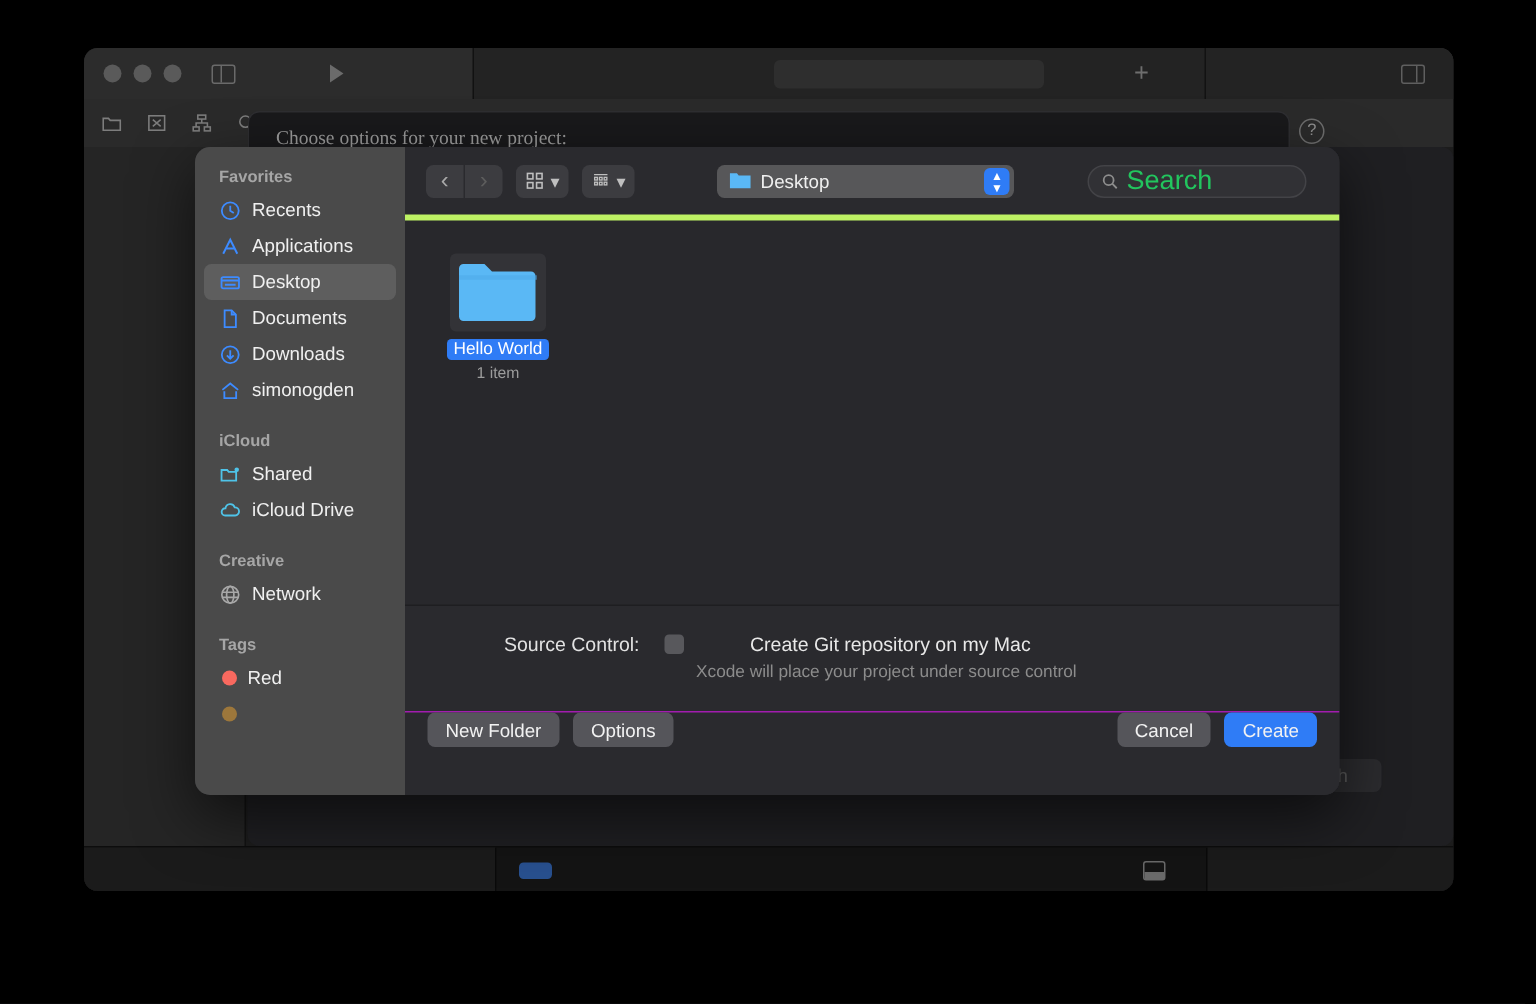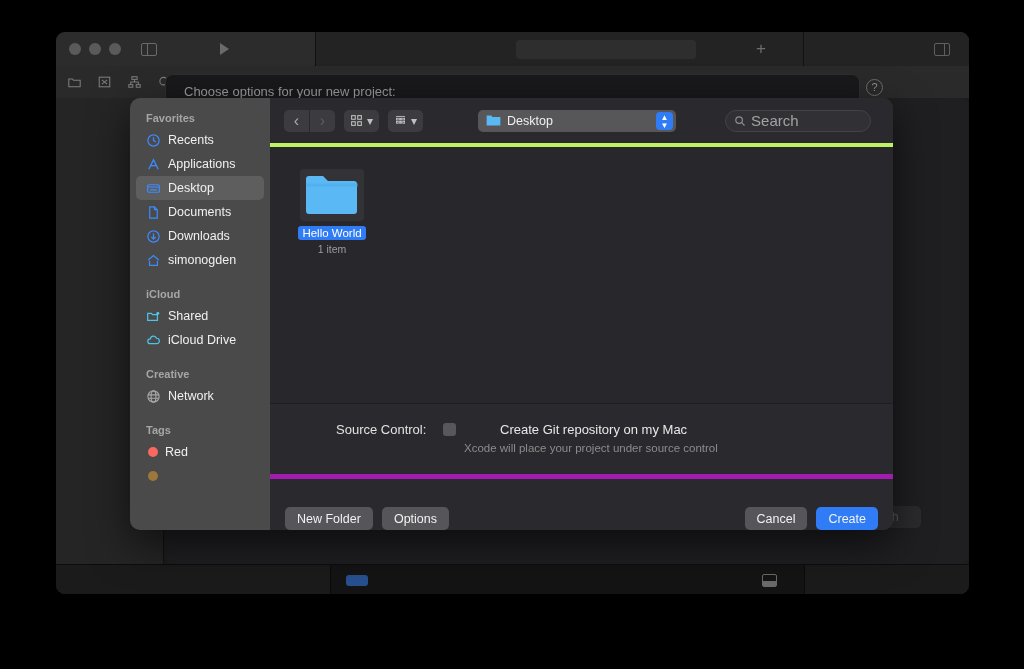--- a/index.html
+++ b/index.html
@@ -238,20 +238,21 @@
     border-radius: 8px 8px 0 0;
     border: 1px solid #2e2e31;
     border-bottom: none;
     display: flex;
     align-items: center;
     padding-left: 18px;
   }
   .sheet-header-title {
     color: #9a9a9a;
     font-size: 13px;
+    font-family: Liberation Serif, serif;
   }
   .help-badge {
     position: absolute;
     left: 866px; top: 79px;
     width: 17px; height: 17px;
     border-radius: 50%;
     border: 1.3px solid #6d6d6d;
     color: #8e8e8e;
     font-size: 11px;
     line-height: 15px;
@@ -362,21 +363,21 @@
     width: 146px; height: 22px;
     background: #313135;
     border: 1px solid #434347;
     border-radius: 11px;
     display: flex;
     align-items: center;
     gap: 5px;
     padding-left: 8px;
     margin-left: 40px;
   }
-  .search-ph { color: #a3a3a3; font-size: 15px; }
+  .search-ph { color: #22c55e; font-size: 18px; }
 
   .fs-filearea {
     flex: 1;
     background: #28282c;
     border-top: 4px solid #bef264;
     border-bottom: 1px solid #1e1e21;
     padding: 22px 0 0 22px;
     min-height: 0;
   }
 
@@ -439,25 +440,25 @@
     position: absolute;
     left: 194px; top: 38px;
     color: #8c8c8c;
     font-size: 11.5px;
   }
 
   .fs-actionbar {
     height: 56px;
     background: #2a2a2e;
     display: flex;
-    align-items: flex-end;
+    align-items: flex-start;
     padding: 0 15px;
     gap: 9px;
     flex-shrink: 0;
-    border-top: 5px solid #a21caf;
+    border-top: 1px solid #a21caf;
   }
   .act-btn {
     height: 23px;
     border-radius: 5px;
     background: #55555a;
     color: #f2f2f2;
     font-size: 12.5px;
     padding: 0 12px;
     display: flex;
     align-items: center;

